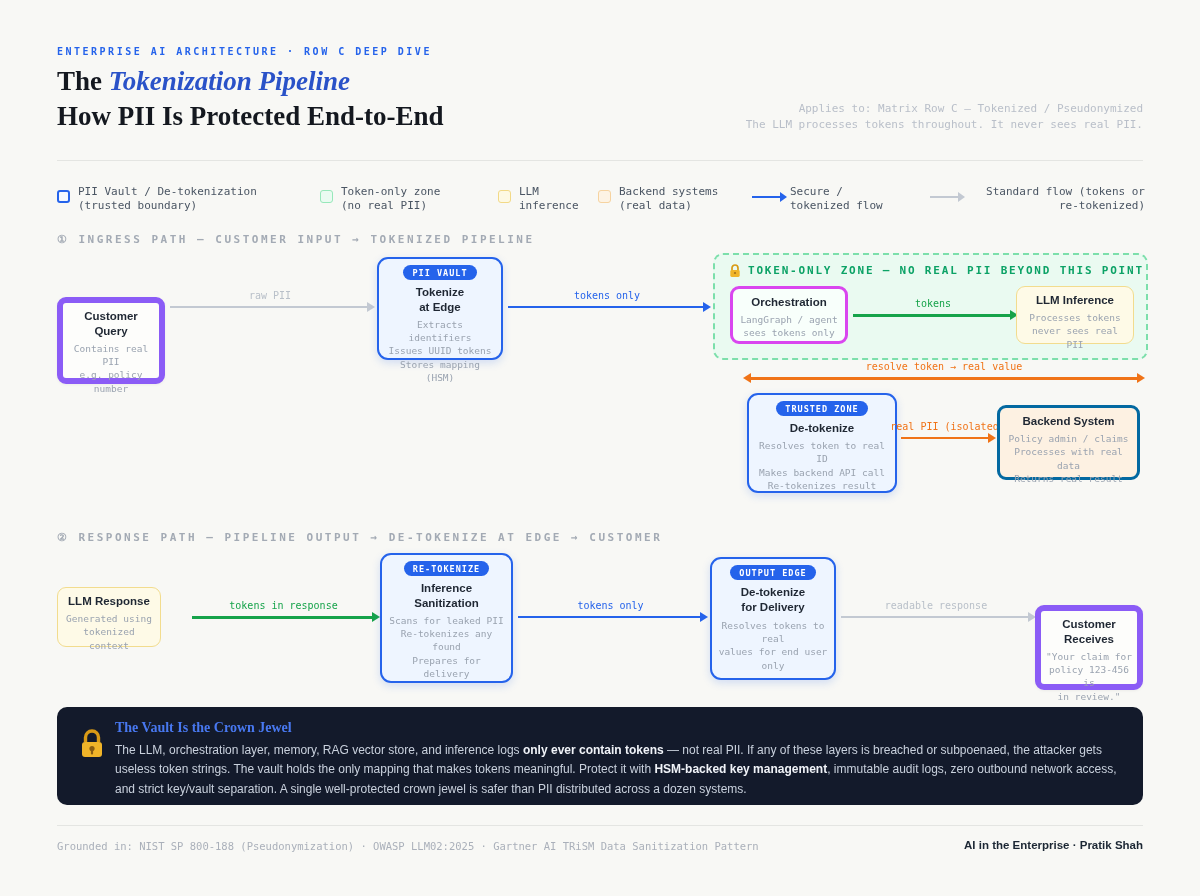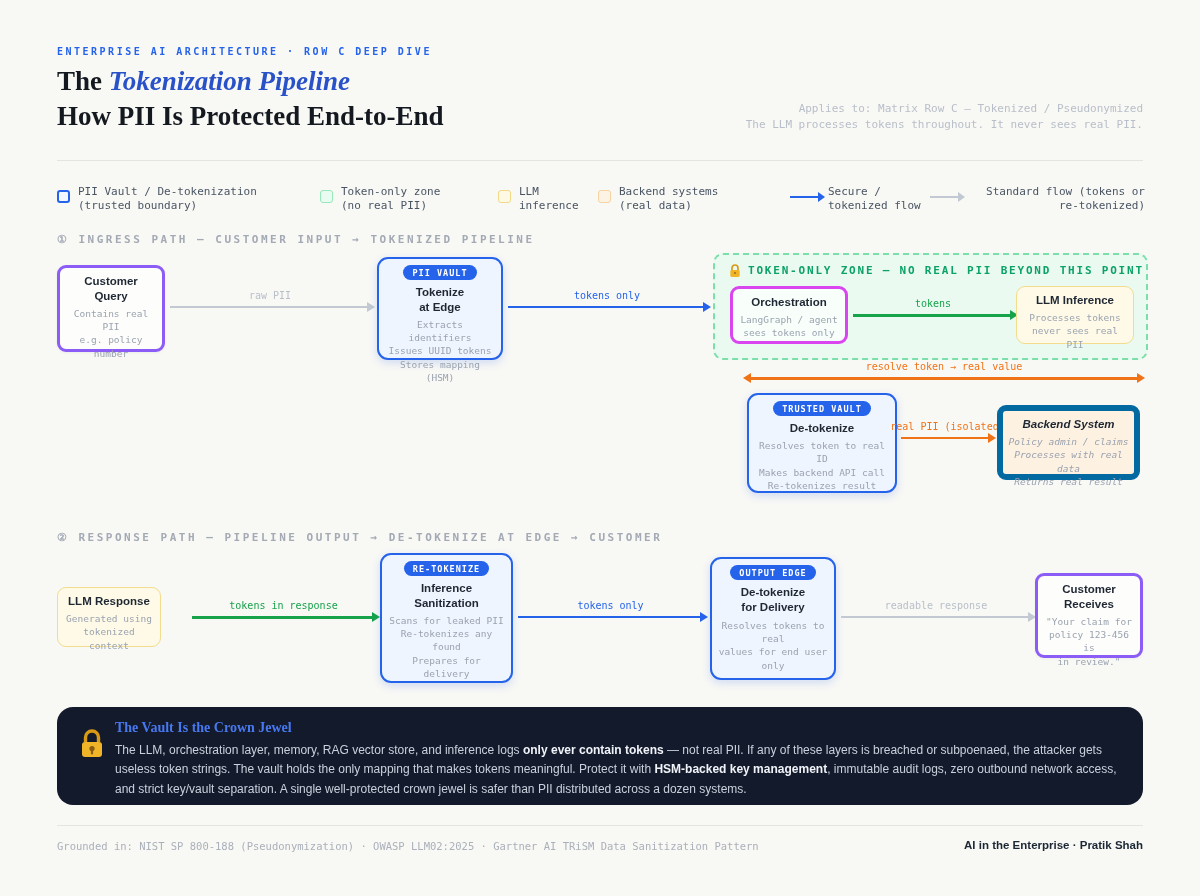--- a/index.html
+++ b/index.html
@@ -37,26 +37,26 @@
   .section-label { position:absolute; left:57px; font-family:"DejaVu Sans Mono",monospace;
                    font-size:11px; font-weight:bold; letter-spacing:2.5px; color:#a3aab4; }
 
   
   .node { position:absolute; display:flex; flex-direction:column; justify-content:space-between; align-items:center;
           text-align:center; border-radius:9px; padding:6px 4px; }
   .node .title { font-family:"Liberation Sans",sans-serif; font-weight:bold; font-size:11.5px;
                  color:#1f2733; line-height:1.3; white-space:pre-line; }
   .node .body  { font-family:"DejaVu Sans Mono",monospace; font-size:9.5px; color:#9aa3b0;
                  line-height:1.4; white-space:pre-line; margin-top:3px; }
-  .n-neutral { background:#fdfdfb; border:3px solid #8b5cf6; box-shadow:0 1px 3px rgba(0,0,0,.05); }
+  .n-neutral { background:#fdfdfb; border:6px solid #8b5cf6; box-shadow:0 1px 3px rgba(0,0,0,.05);margin-top:32px; }
   .n-blue    { background:#eef5ff; border:2px solid #2563eb; border-radius:11px;
                box-shadow:0 3px 8px rgba(37,99,235,.18); }
   .n-green   { background:#f8fffb; border:3px solid #d946ef; }
   .n-yellow  { background:#fefae7; border:1px solid #f2dc8e; }
-  .n-peach   { background:#fdf1e2; border:6px solid #0369a1;font-style:italic; }
+  .n-peach   { background:#fdf1e2; border:3px solid #0369a1; }
   .badge { display:inline-block; background:#2563eb; color:#ffffff; font-family:"DejaVu Sans Mono",monospace;
            font-size:8.5px; font-weight:bold; letter-spacing:1px; padding:2.5px 9px; border-radius:9px;
            margin-bottom:5px; }
 
   
   .zone { position:absolute; left:713px; top:253px; width:435px; height:107px;
           background:#eafaf1; border:2px dashed #7cdfab; border-radius:10px; }
   .zone-header { position:absolute; left:14px; top:9px; display:flex; align-items:flex-start; gap:7px;
                  font-family:"DejaVu Sans Mono",monospace; font-size:11px; font-weight:bold;
                  letter-spacing:1.8px; color:#0ca266; }
@@ -73,21 +73,21 @@
   .f-orange { color:#f07317; }
   .flow-label { position:absolute; font-family:"DejaVu Sans Mono",monospace; font-size:10px;
                 text-align:center; white-space:nowrap; }
   .fl-gray   { color:#b9c0c9; }
   .fl-blue   { color:#2563eb; }
   .fl-green  { color:#16a34a; }
   .fl-orange { color:#f07317; }
 
   
   .callout { position:absolute; left:57px; top:707px; width:1086px; height:98px;
-             background:#131a2b; border-radius:16px; }
+             background:#131a2b; border-radius:10px; }
   .callout-icon { position:absolute; left:22px; top:22px; }
   .callout-title { position:absolute; left:58px; top:13px; font-family:"Liberation Serif",serif;
                    font-weight:bold; font-size:14px; color:#4878f0; }
   .callout-body { position:absolute; left:58px; top:34px; width:1006px; font-size:12px;
                   color:#c9d1dd; line-height:1.62; }
   .callout-body strong { color:#f0f3f8; }
 
   
   .footer-left { position:absolute; left:57px; top:840px; font-family:"DejaVu Sans Mono",monospace;
                  font-size:10.5px; color:#aab0ba; }
@@ -119,21 +119,21 @@
     <span>Token-only zone (no real PII)</span>
   </div>
   <div class="legend-item" style="left:498px; width:95px;">
     <span class="sw sw-yellow"></span>
     <span>LLM inference</span>
   </div>
   <div class="legend-item" style="left:598px; width:150px;">
     <span class="sw sw-orange"></span>
     <span>Backend systems (real data)</span>
   </div>
-  <div class="legend-item" style="left:790px; width:150px;gap:8px;">
+  <div class="legend-item" style="left:752px; width:150px;gap:8px;">
     <span class="legend-arrow la-blue"></span>
     <span>Secure / tokenized flow</span>
   </div>
   <div class="legend-item" style="left:930px; width:215px;text-align:right;">
     <span class="legend-arrow la-gray"></span>
     <span>Standard flow (tokens or re-tokenized)</span>
   </div>
 
   <div class="section-label" style="top:233px;">① INGRESS PATH — CUSTOMER INPUT → TOKENIZED PIPELINE</div>
 
@@ -180,21 +180,21 @@
       <div class="title">LLM Inference</div>
       <div class="body">Processes tokens
 never sees real PII</div>
     </div>
   </div>
 
   <div class="flow-label fl-orange" style="left:745px; top:361px; width:398px;">resolve token → real value</div>
   <div class="flow double f-orange" style="left:748px; top:377px; width:392px; height:3px;"></div>
 
   <div class="node n-blue" style="left:747px; top:393px; width:150px; height:100px;">
-    <div class="badge">TRUSTED VAULT</div>
+    <div class="badge">TRUSTED ZONE</div>
     <div class="title">De-tokenize</div>
     <div class="body">Resolves token to real
 ID
 Makes backend API call
 Re-tokenizes result</div>
   </div>
 
   <div class="flow-label fl-orange" style="left:860px; top:421px; width:175px;">real PII (isolated)</div>
   <div class="flow f-orange" style="left:901px; top:437px; width:90px;"></div>
 

